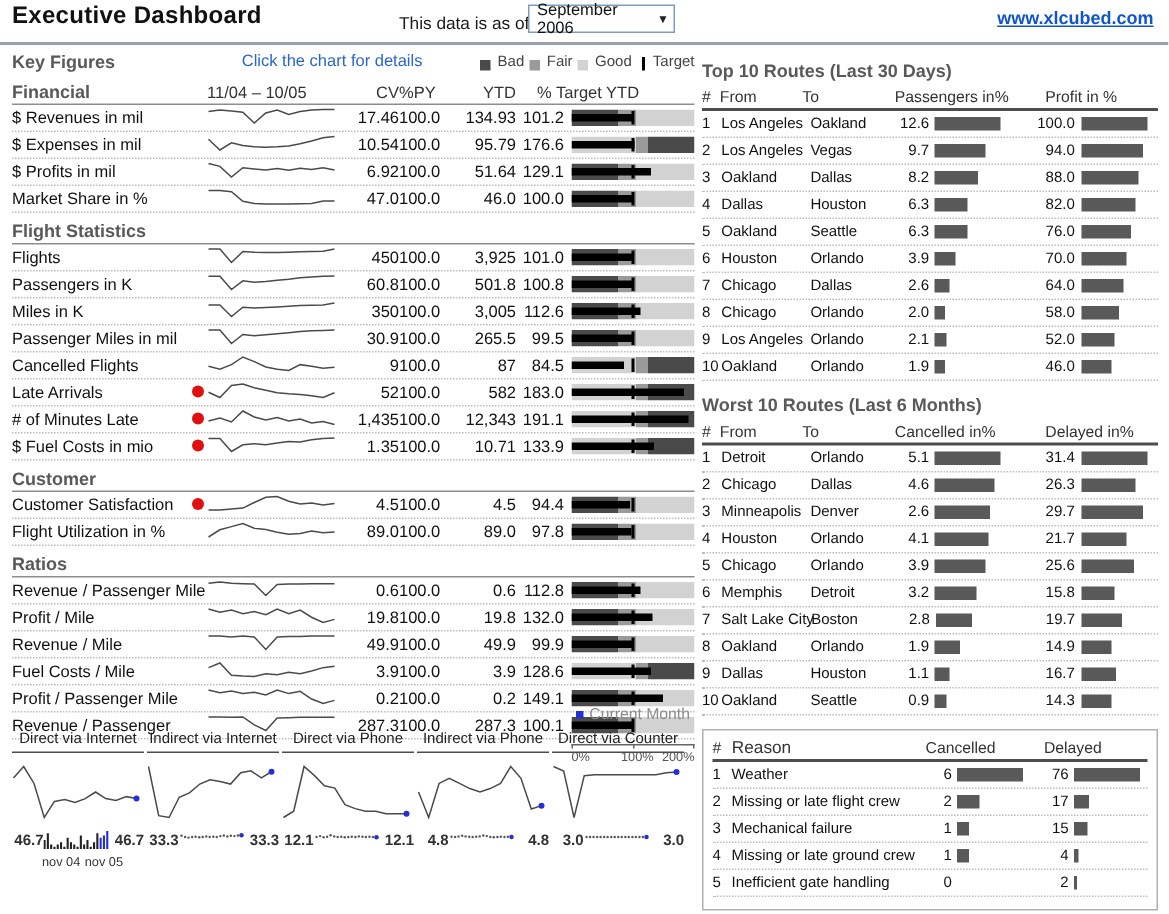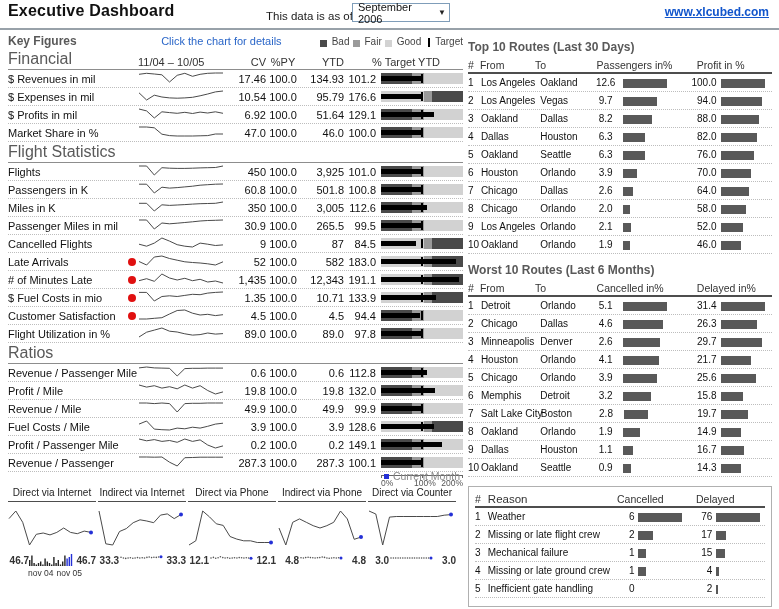--- a/index.html
+++ b/index.html
@@ -19,47 +19,47 @@
   #kf{position:absolute;left:8px;top:33px;width:455px}
   .kf-top{display:flex;align-items:center;height:16px}
   .sec-title{font-weight:bold;color:#595959;font-size:12px}
   #kf-hint{width:205px;text-align:center;font-size:11px;color:#2a66c8;cursor:pointer}
   #kf-legend{margin-left:auto;display:flex;align-items:flex-end;font-size:10px;color:#444;gap:3px}
   .sq{width:7px;height:7px;display:inline-block;margin-right:2px}
   .tmark{display:inline-block;width:2px;height:9px;background:#000;margin:0 2px 0 4px}
 
   .kfsec{display:flex;align-items:flex-end;height:15px;border-bottom:1px solid #8d8d8d;
          font-size:11px;color:#333;margin-top:4px;padding-bottom:1px}
-  .secname{font-weight:normal;color:#595959;font-size:16px}
+  .secname{font-weight:bold;color:#595959;font-size:12px}
   .colh{color:#333}
   .kfrow{display:flex;align-items:center;height:17px;border-bottom:1px dotted #bdbdbd;font-size:11px}
   .c-label{width:120px;white-space:nowrap}
   .c-flag{width:10px}
   .c-spark{width:88px}
   .c-cv{width:40px;text-align:right}
-  .c-py{width:34px;text-align:center}
+  .c-py{width:34px;text-align:left}
   .c-ytd{width:44px;text-align:right}
   .c-tgt{width:32px;text-align:right}
   .num{font-variant-numeric:tabular-nums}
   .dot{display:inline-block;width:8px;height:8px;border-radius:50%;background:#e01010}
   .bul{position:relative;height:11px;width:82px;margin-left:5px;overflow:hidden}
   .band{position:absolute;top:0;height:11px}
   .bbar{position:absolute;top:3px;left:0;height:5px;background:#000}
   .btick{position:absolute;left:40px;top:1px;width:2px;height:9px;background:#000}
   #kf-axis{position:relative;margin-left:373px;width:82px;height:14px;margin-top:3px;border-top:1px solid #666;font-size:8.5px;color:#555}
   #kf-axis span{position:absolute;top:2px}
   #kf-axis i{position:absolute;top:-1px;width:1px;height:3px;background:#666}
 
   
   #right{position:absolute;left:468px;top:40px;width:304px}
   .rt-title{font-weight:bold;color:#595959;font-size:12px;height:16px}
   .rt-head{display:flex;align-items:flex-end;height:15px;border-bottom:2px solid #4d4d4d;font-size:10.5px;color:#333;padding-bottom:1px}
   .rt-row{display:flex;align-items:center;height:17px;border-bottom:1px dotted #bdbdbd;font-size:10px}
   .r-n{width:13px}.r-from{width:60px;white-space:nowrap}.r-to{width:52px;white-space:nowrap}
-  .r-v1{width:28px;text-align:center}.r-b1{width:64px;padding-left:4px}
+  .r-v1{width:28px;text-align:right}.r-b1{width:64px;padding-left:4px}
   .r-v2{width:30px;text-align:right}.r-b2{width:52px;padding-left:4px}
   .r-g1{width:92px;padding-left:14px}.r-g2{width:82px;padding-left:16px}
   .hbar{display:inline-block;height:9px;background:#595959;vertical-align:middle}
   #reasons{border:1px solid #b0b0b0;margin-top:9px;padding:3px 6px 8px 6px}
   .q-n{width:13px}.q-r{width:131px;white-space:nowrap}
   .q-v1{width:20px;text-align:right}.q-b1{width:56px;padding-left:4px}
   .q-v2{width:20px;text-align:right}.q-b2{width:50px;padding-left:4px}
   .q-g1{width:76px;padding-left:0}.q-g2{width:70px;padding-left:4px}
   #reasons .rt-head{border-bottom-width:2px}
   #reasons .q-r.colh{font-size:11.5px}
@@ -108,21 +108,21 @@
       </span>
     </div>
     <div id="kf-rows">
         <div class="kfsec">
       <span class="c-label secname">Financial</span>
       <span class="c-flag"></span>
       <span class="c-spark colh" style="text-align:left">11/04 – 10/05</span>
       <span class="c-cv colh">CV</span>
       <span class="c-py colh">%PY</span>
       <span class="c-ytd colh">YTD</span>
-      <span class="colh" style="padding-left:28px;white-space:nowrap">% Target YTD</span>
+      <span class="colh" style="padding-left:14px;white-space:nowrap">% Target YTD</span>
         </div>
         <div class="kfrow">
       <span class="c-label">$ Revenues in mil</span>
       <span class="c-flag"></span>
       <span class="c-spark"><svg width="88" height="15">
               <polyline points="1.0,4.3 8.6,3.3 16.3,4.0 23.9,4.8 31.5,12.0 39.2,5.3 46.8,3.3 54.5,6.3 62.1,4.3 69.7,3.3 77.4,3.0 85.0,3.0" fill="none" stroke="#4a4a4a" stroke-width="1"></polyline>
             </svg></span>
       <span class="c-cv num">17.46</span>
       <span class="c-py num">100.0</span>
       <span class="c-ytd num">134.93</span>
@@ -328,20 +328,23 @@
       <span class="c-py num">100.0</span>
       <span class="c-ytd num">10.71</span>
       <span class="c-tgt num">133.9</span>
       <span class="bul">
             <span class="band" style="left:0%;width:52.5%;background:#d2d2d2"></span>
             <span class="band" style="left:52.5%;width:10%;background:#9a9a9a"></span>
             <span class="band" style="left:62.5%;width:37.5%;background:#4a4a4a"></span>
             <span class="bbar" style="width:66.95%"></span>
             <span class="btick"></span>
           </span>
+        </div>
+        <div class="kfsec">
+          <span class="secname">Customer</span>
         </div>
         <div class="kfrow">
       <span class="c-label">Customer Satisfaction</span>
       <span class="c-flag"><i class="dot"></i></span>
       <span class="c-spark"><svg width="88" height="15">
               <polyline points="1.0,12.0 8.6,12.0 16.3,11.3 23.9,10.7 31.5,7.0 39.2,3.5 46.8,3.0 54.5,6.2 62.1,8.0 69.7,7.3 77.4,8.6 85.0,7.7" fill="none" stroke="#4a4a4a" stroke-width="1"></polyline>
             </svg></span>
       <span class="c-cv num">4.5</span>
       <span class="c-py num">100.0</span>
       <span class="c-ytd num">4.5</span>

